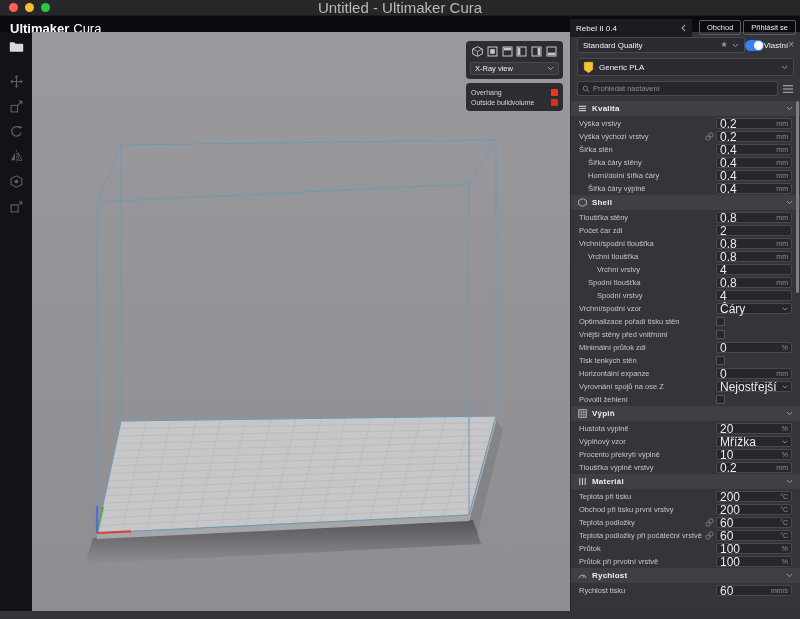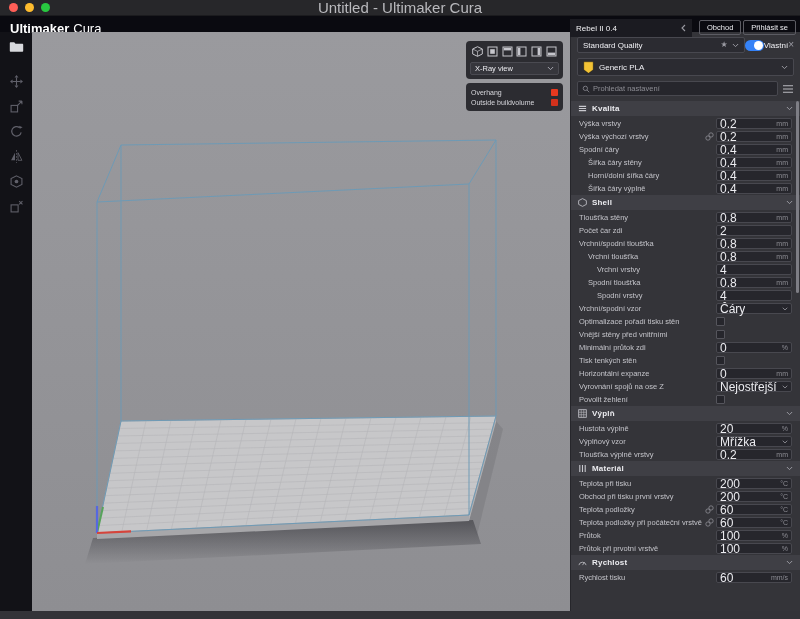--- a/index.html
+++ b/index.html
@@ -377,21 +377,21 @@
               </svg>
             </span>
             <span class="rctrl">
               <span class="sfield">
                 <span class="sval">0.2</span>
                 <span class="sunit">mm</span>
               </span>
             </span>
           </div>
           <div class="srow" style="padding-left:8px">
-            <span class="slabel">Spodní čáry</span>
+            <span class="slabel">Šířka stěn</span>
             <span class="rctrl">
               <span class="sfield">
                 <span class="sval">0.4</span>
                 <span class="sunit">mm</span>
               </span>
             </span>
           </div>
           <div class="srow" style="padding-left:17px">
             <span class="slabel">Šířka čáry stěny</span>
             <span class="rctrl">
@@ -593,20 +593,29 @@
                 <span class="sval">Mřížka</span>
                 <span class="chev">
                   <svg viewBox="0 0 8 5">
                     <path d="M1 .8 4 3.8 7 .8" fill="none" stroke="currentColor" stroke-width="1.1"></path>
                   </svg>
                 </span>
               </span>
             </span>
           </div>
           <div class="srow" style="padding-left:8px">
+            <span class="slabel">Procento překrytí výplně</span>
+            <span class="rctrl">
+              <span class="sfield">
+                <span class="sval">10</span>
+                <span class="sunit">%</span>
+              </span>
+            </span>
+          </div>
+          <div class="srow" style="padding-left:8px">
             <span class="slabel">Tloušťka výplně vrstvy</span>
             <span class="rctrl">
               <span class="sfield">
                 <span class="sval">0.2</span>
                 <span class="sunit">mm</span>
               </span>
             </span>
           </div>
           <div class="cat">
             <span class="iwrap">

